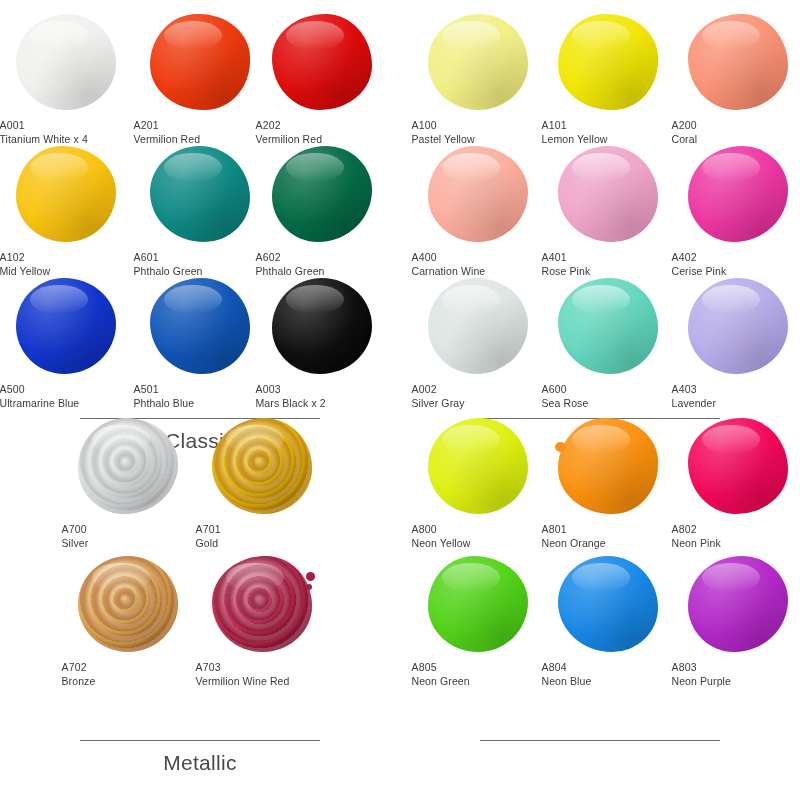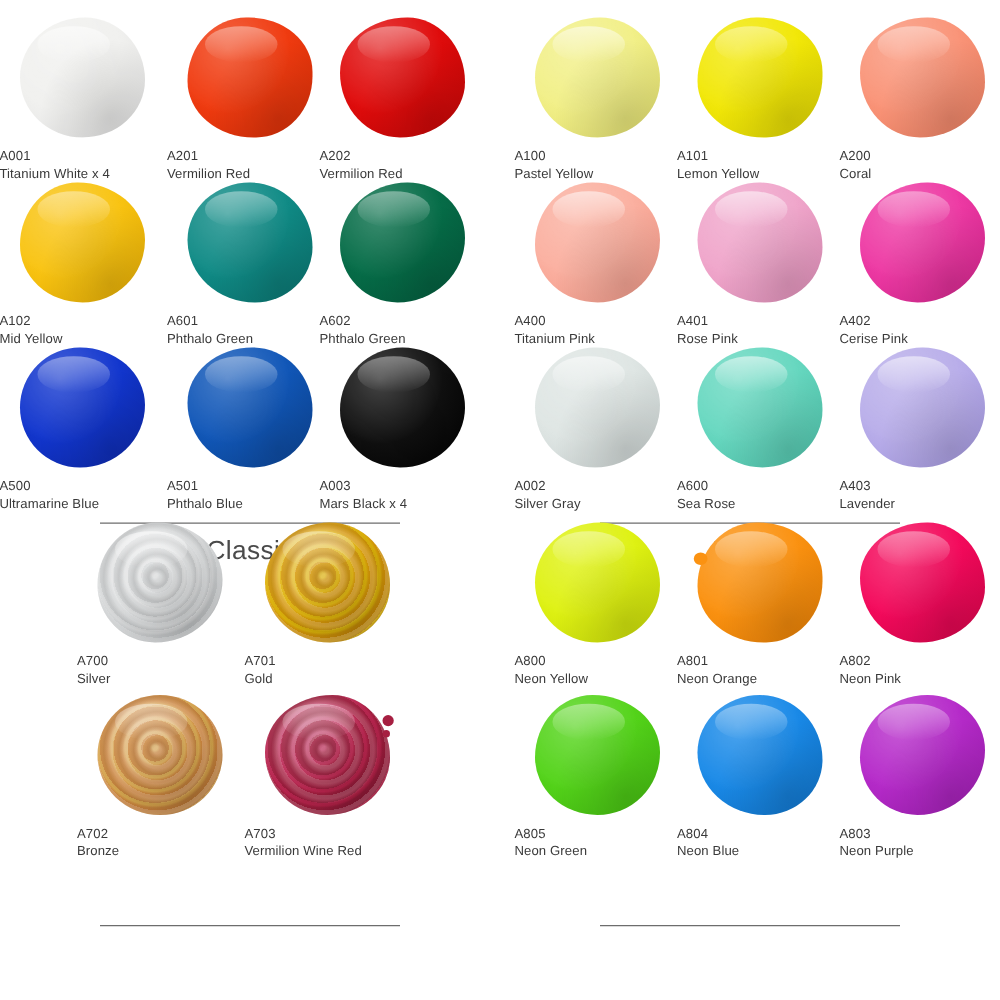--- a/index.html
+++ b/index.html
@@ -241,21 +241,21 @@
         </div>
         <div class="cell" style="left: 255.5px; top: 272px;">
           <div class="blob-wrap">
             <div class="blob">
               <div class="body" style="border-radius: 50% 50% 52% 48% / 52% 50% 50% 48%; background: radial-gradient(at 36% 28%, rgb(17, 17, 17) 0%, rgb(17, 17, 17) 48%, rgb(0, 0, 0) 100%);"></div>
               <div class="shade" style="border-radius: 50% 50% 52% 48% / 52% 50% 50% 48%;"></div>
               <div class="gloss"></div>
             </div>
           </div>
           <div class="code">A003</div>
-          <div class="name">Mars Black x 4</div>
+          <div class="name">Mars Black x 2</div>
         </div>
       </div>
     <div class="sec-foot" style="top:418px;">
       <div class="sec-rule"></div>
       <div class="sec-title">Classic</div>
     </div>
   </div>
 
   <div class="panel p1">
     <div class="swatch-grid">
@@ -294,21 +294,21 @@
         </div>
         <div class="cell" style="left: 11.5px; top: 140px;">
           <div class="blob-wrap">
             <div class="blob">
               <div class="body" style="border-radius: 46% 54% 50% 50% / 52% 48%; background: radial-gradient(at 36% 28%, rgb(251, 176, 160) 0%, rgb(251, 176, 160) 48%, rgb(239, 149, 133) 100%);"></div>
               <div class="shade" style="border-radius: 46% 54% 50% 50% / 52% 48%;"></div>
               <div class="gloss light"></div>
             </div>
           </div>
           <div class="code">A400</div>
-          <div class="name">Titanium Pink</div>
+          <div class="name">Carnation Wine</div>
         </div>
         <div class="cell" style="left: 141.5px; top: 140px;">
           <div class="blob-wrap">
             <div class="blob">
               <div class="body" style="border-radius: 50% 50% 46% 54% / 48% 54% 46% 52%; background: radial-gradient(at 36% 28%, rgb(240, 166, 203) 0%, rgb(240, 166, 203) 48%, rgb(221, 140, 182) 100%);"></div>
               <div class="shade" style="border-radius: 50% 50% 46% 54% / 48% 54% 46% 52%;"></div>
               <div class="gloss light"></div>
             </div>
           </div>
           <div class="code">A401</div>
@@ -417,20 +417,21 @@
             </div>
             <div class="droplet" style="right: 2px; top: 22px; width: 9px; height: 9px; background: rgb(166, 31, 65);"></div>
             <div class="droplet" style="right: 5px; top: 34px; width: 6px; height: 6px; background: rgb(166, 31, 65);"></div>
           </div>
           <div class="code">A703</div>
           <div class="name">Vermilion Wine Red</div>
         </div>
       </div>
     <div class="sec-foot" style="top:340px;">
       <div class="sec-rule"></div>
+      <div class="sec-title">Metallic</div>
     </div>
   </div>
 
   <div class="panel p3">
     <div class="swatch-grid">
         <div class="cell" style="left: 11.5px; top: 12px;">
           <div class="blob-wrap">
             <div class="blob">
               <div class="body" style="border-radius: 52% 48% 50% 50% / 50% 52% 48% 50%; background: radial-gradient(at 36% 28%, rgb(223, 242, 19) 0%, rgb(223, 242, 19) 48%, rgb(196, 214, 8) 100%);"></div>
               <div class="shade" style="border-radius: 52% 48% 50% 50% / 50% 52% 48% 50%;"></div>

